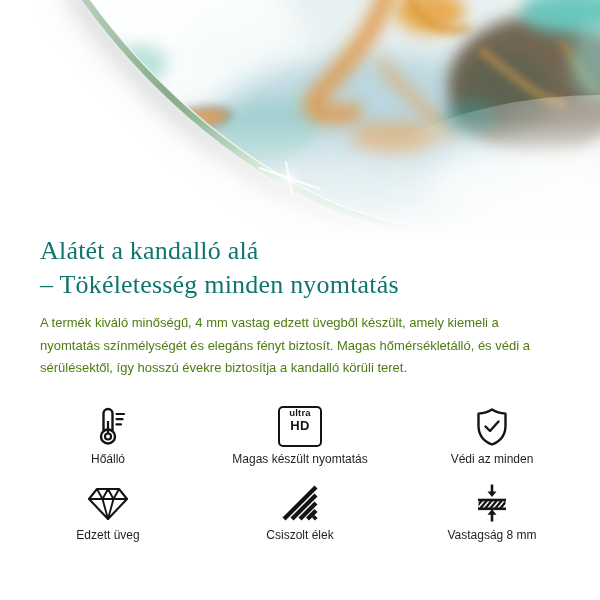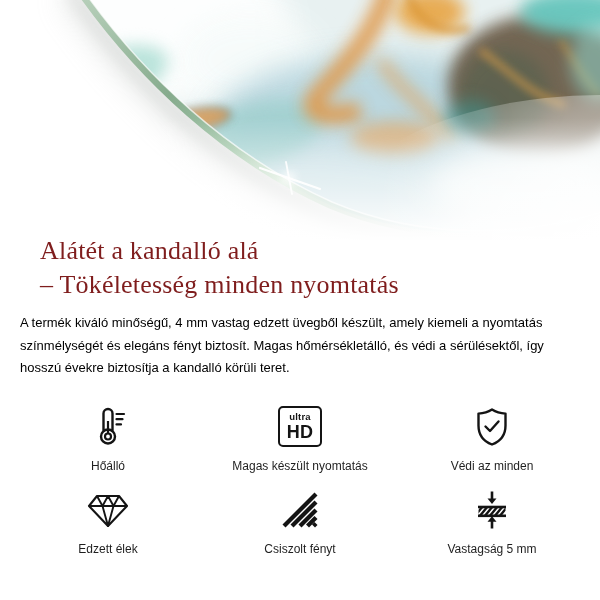--- a/index.html
+++ b/index.html
@@ -1,31 +1,31 @@
 <!DOCTYPE html>
 <html><head>
 <meta charset="utf-8">
 <style>
   html,body{margin:0;padding:0;background:#ffffff;}
   .page{position:relative;width:600px;height:600px;background:#ffffff;overflow:hidden;
         font-family:"Liberation Sans",sans-serif;color:#1f1f1f;}
   .hero{position:absolute;top:0;left:0;width:600px;height:240px;}
   .content{position:absolute;top:240px;left:0;width:600px;}
   .headline{margin:-6px 40px 0 40px;font-family:"Liberation Serif",serif;font-weight:400;
-            font-size:26px;line-height:34px;color:#7f1d1d;letter-spacing:.2px;}
+            font-size:26px;line-height:34px;color:#0f766e;letter-spacing:.2px;}
   .headline span{display:block;}
-  .desc{margin:10px 40px 0 20px;max-width:528px;font-size:13px;line-height:22.5px;color:#000000;}
+  .desc{margin:10px 40px 0 40px;max-width:528px;font-size:13px;line-height:22.5px;color:#4d7c0f;}
   .features{display:grid;grid-template-columns:repeat(3,1fr);margin:24px 12px 0 12px;row-gap:14px;}
   .feature{display:flex;flex-direction:column;align-items:center;}
   .icon-wrap{height:46px;display:flex;align-items:center;justify-content:center;}
-  .feature-label{margin-top:9px;font-size:12px;color:#1f1f1f;text-align:left;}
+  .feature-label{margin-top:2px;font-size:12px;color:#1f1f1f;text-align:left;}
   .hd-box{width:40px;height:37px;border:2.5px solid #141414;border-radius:5px;
-          display:flex;flex-direction:column;align-items:center;justify-content:center;line-height:1;}
+          display:flex;flex-direction:column;align-items:center;line-height:1;}
   .hd-top{font-size:9.5px;font-weight:700;letter-spacing:.2px;color:#141414;}
-  .hd-bottom{font-size:18px;font-weight:700;color:#141414;margin-top:1px;letter-spacing:.3px;}
+  .hd-bottom{font-size:13px;font-weight:700;color:#141414;margin-top:1px;letter-spacing:.3px;}
 </style>
 </head>
 <body>
 
 <div class="page">
 
   <div class="hero">
     <svg width="600" height="240" viewBox="0 0 600 240">
       <defs>
         <clipPath id="g-clip">
@@ -154,34 +154,34 @@
 
       <div class="feature">
         <div class="icon-wrap">
           <svg width="46" height="42" viewBox="0 0 46 42" fill="none" stroke="#141414" stroke-linejoin="round">
             <path d="M12,7 H34 L42,17 L23,37 L4,17 Z" stroke-width="2.1"></path>
             <path d="M4,17 H42" stroke-width="1.9"></path>
             <path d="M12,7 L17.5,17 L23,7 L28.5,17 L34,7" stroke-width="1.9"></path>
             <path d="M17.5,17 L23,37 L28.5,17" stroke-width="1.9"></path>
           </svg>
         </div>
-        <div class="feature-label">Edzett élek</div>
+        <div class="feature-label">Edzett üveg</div>
       </div>
 
       <div class="feature">
         <div class="icon-wrap">
           <svg width="44" height="44" viewBox="0 0 44 44" fill="none" stroke="#141414">
             <path d="M6,38 L38,6" stroke-width="4.2"></path>
             <path d="M14,38 L38,14" stroke-width="4.2"></path>
             <path d="M22,38 L38,22" stroke-width="4.2"></path>
             <path d="M29.5,38 L38,29.5" stroke-width="4.2"></path>
             <path d="M35.5,38 L38,35.5" stroke-width="4.2"></path>
           </svg>
         </div>
-        <div class="feature-label">Csiszolt fényt</div>
+        <div class="feature-label">Csiszolt élek</div>
       </div>
 
       <div class="feature">
         <div class="icon-wrap">
           <svg width="44" height="44" viewBox="0 0 44 44" fill="none" stroke="#141414">
             <defs>
               <clipPath id="t-barclip">
                   <rect x="8.5" y="20" width="27" height="7"></rect>
                 </clipPath>
             </defs>
@@ -194,18 +194,18 @@
               <path d="M9,29 L18,18" stroke-width="2.4"></path>
               <path d="M14,29 L23,18" stroke-width="2.4"></path>
               <path d="M19,29 L28,18" stroke-width="2.4"></path>
               <path d="M24,29 L33,18" stroke-width="2.4"></path>
               <path d="M29,29 L38,18" stroke-width="2.4"></path>
             </g>
             <path d="M22,40.5 V33" stroke-width="2.6"></path>
             <path d="M17.5,33.8 L22,28.3 L26.5,33.8 Z" fill="#141414" stroke="none"></path>
           </svg>
         </div>
-        <div class="feature-label">Vastagság 5 mm</div>
+        <div class="feature-label">Vastagság 8 mm</div>
       </div>
 
     </div>
   </div>
 </div>
 
 </body></html>

